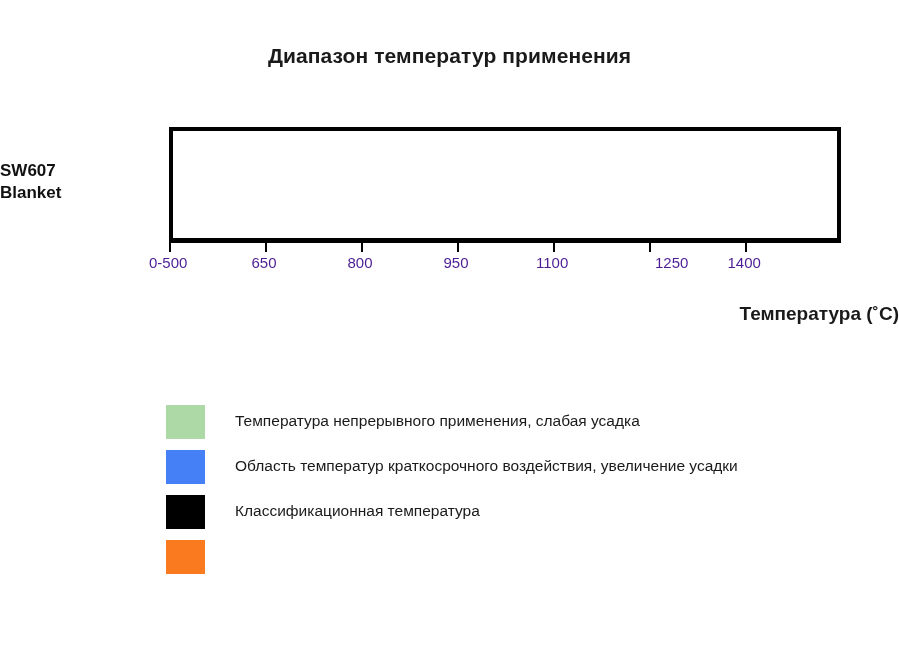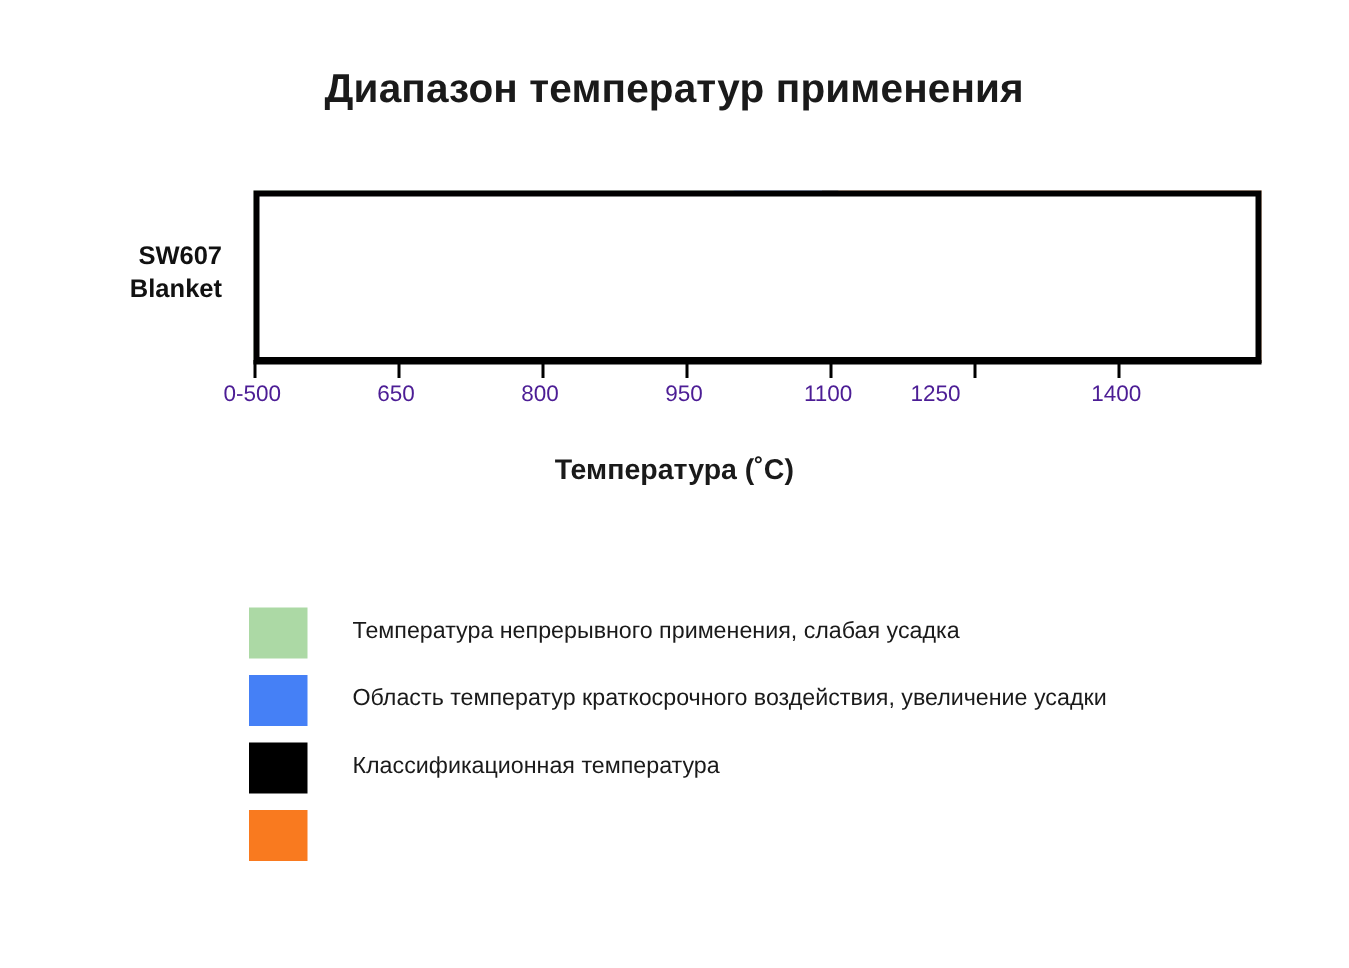--- a/index.html
+++ b/index.html
@@ -23,21 +23,21 @@
     height: 645px;
   }
 
   
   .chart-title {
     position: absolute;
     left: 0;
     top: 44px;
     width: 899px;
     text-align: center;
-    font-size: 27px;
+    font-size: 21px;
     font-weight: bold;
     letter-spacing: 0.1px;
     color: #1a1a1a;
   }
 
   
   .plot-area {
     position: absolute;
     left: 169px;
     top: 127px;
@@ -89,33 +89,33 @@
     color: #4c1d95;
     white-space: nowrap;
     transform: translateX(-1px);
   }
 
   .axis-title {
     position: absolute;
     left: 0;
     top: 303px;
     width: 899px;
-    text-align: center;
+    text-align: right;
     font-size: 19px;
     font-weight: bold;
     color: #1a1a1a;
   }
 
   
   .cat-label {
     position: absolute;
     left: 0px;
     top: 160px;
     width: 148px;
-    text-align: right;
+    text-align: left;
     font-size: 17px;
     font-weight: bold;
     line-height: 22px;
     color: #111111;
   }
   .cat-label span { display: block; }
 
   
   .legend {
     position: absolute;
@@ -172,21 +172,21 @@
       <div class="tick-label" style="left: 150px;">0-500</div>
       <div class="tick" style="left: 265px;"></div>
       <div class="tick-label" style="left: 252.5px;">650</div>
       <div class="tick" style="left: 361px;"></div>
       <div class="tick-label" style="left: 348.5px;">800</div>
       <div class="tick" style="left: 457px;"></div>
       <div class="tick-label" style="left: 444.5px;">950</div>
       <div class="tick" style="left: 553px;"></div>
       <div class="tick-label" style="left: 537px;">1100</div>
       <div class="tick" style="left: 649px;"></div>
-      <div class="tick-label" style="left: 608px;">1250</div>
+      <div class="tick-label" style="left: 656px;">1250</div>
       <div class="tick" style="left: 745px;"></div>
       <div class="tick-label" style="left: 728.5px; text-align: right;">1400</div>
     </div>
 
   <div class="axis-title">Температура (˚C)</div>
 
   <div class="legend" id="legend">
       <div class="legend-row">
         <div class="legend-swatch" style="background: rgb(172, 217, 165);"></div>
         <div class="legend-text">Температура непрерывного применения, слабая усадка</div>

